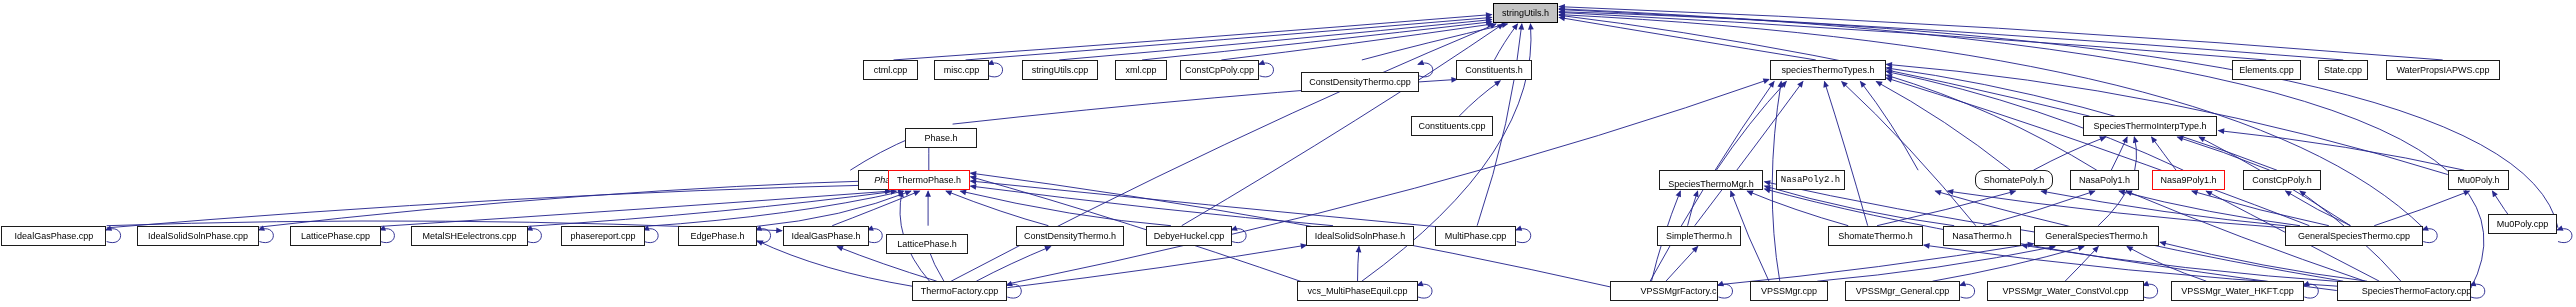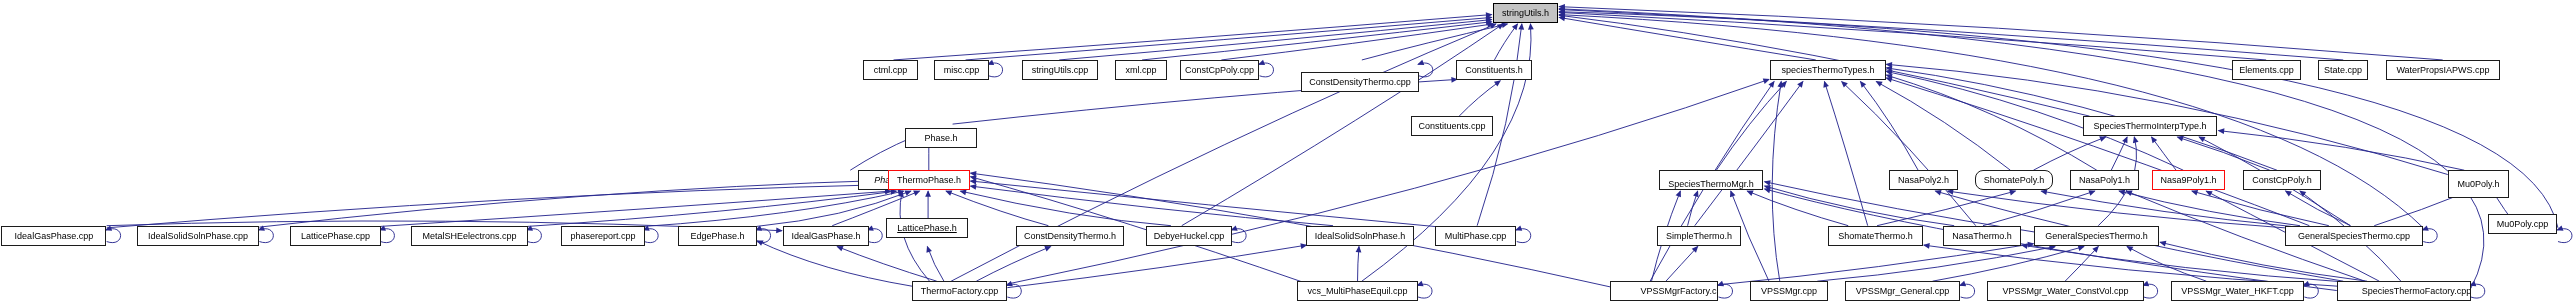--- a/index.html
+++ b/index.html
@@ -188,36 +188,36 @@
       </div>
       <div class="node" style="left: 858px; top: 170px; width: 75px; height: 20px; font-style: italic;">
         <span class="lbl">Phase.cpp</span>
       </div>
       <div class="node red" style="left: 888px; top: 170px; width: 82px; height: 20px;">
         <span class="lbl">ThermoPhase.h</span>
       </div>
       <div class="node" style="left: 1659px; top: 170px; width: 104px; height: 20px; align-items: flex-end;">
         <span class="lbl">SpeciesThermoMgr.h</span>
       </div>
-      <div class="node" style="left: 1889px; top: 170px; width: 69px; height: 20px;">
+      <div class="node" style="left: 1776px; top: 170px; width: 69px; height: 20px; font-family: Liberation Mono, monospace;">
         <span class="lbl">NasaPoly2.h</span>
       </div>
       <div class="node" style="left: 1975px; top: 170px; width: 78px; height: 20px; border-radius: 8px;">
         <span class="lbl">ShomatePoly.h</span>
       </div>
       <div class="node" style="left: 2070px; top: 170px; width: 69px; height: 20px;">
         <span class="lbl">NasaPoly1.h</span>
       </div>
       <div class="node red" style="left: 2152px; top: 170px; width: 73px; height: 20px;">
         <span class="lbl">Nasa9Poly1.h</span>
       </div>
       <div class="node" style="left: 2243px; top: 170px; width: 78px; height: 20px;">
         <span class="lbl">ConstCpPoly.h</span>
       </div>
-      <div class="node" style="left: 2448px; top: 170px; width: 61px; height: 28px;">
+      <div class="node" style="left: 2448px; top: 170px; width: 61px; height: 20px;">
         <span class="lbl">Mu0Poly.h</span>
       </div>
       <div class="node" style="left: 1.4px; top: 226px; width: 105px; height: 20px;">
         <span class="lbl">IdealGasPhase.cpp</span>
       </div>
       <div class="node" style="left: 137px; top: 226px; width: 122px; height: 20px;">
         <span class="lbl">IdealSolidSolnPhase.cpp</span>
       </div>
       <div class="node" style="left: 290px; top: 226px; width: 91px; height: 20px;">
         <span class="lbl">LatticePhase.cpp</span>
@@ -227,21 +227,21 @@
       </div>
       <div class="node" style="left: 561px; top: 226px; width: 84px; height: 20px;">
         <span class="lbl">phasereport.cpp</span>
       </div>
       <div class="node" style="left: 678px; top: 226px; width: 79px; height: 20px;">
         <span class="lbl">EdgePhase.h</span>
       </div>
       <div class="node" style="left: 783px; top: 226px; width: 86px; height: 20px;">
         <span class="lbl">IdealGasPhase.h</span>
       </div>
-      <div class="node" style="left: 886px; top: 218px; width: 82px; height: 20px; text-decoration: underline;">
+      <div class="node" style="left: 886px; top: 234px; width: 82px; height: 20px;">
         <span class="lbl">LatticePhase.h</span>
       </div>
       <div class="node" style="left: 1016px; top: 226px; width: 108px; height: 20px;">
         <span class="lbl">ConstDensityThermo.h</span>
       </div>
       <div class="node" style="left: 1146px; top: 226px; width: 86px; height: 20px;">
         <span class="lbl">DebyeHuckel.cpp</span>
       </div>
       <div class="node" style="left: 1306px; top: 226px; width: 108px; height: 20px;">
         <span class="lbl">IdealSolidSolnPhase.h</span>

